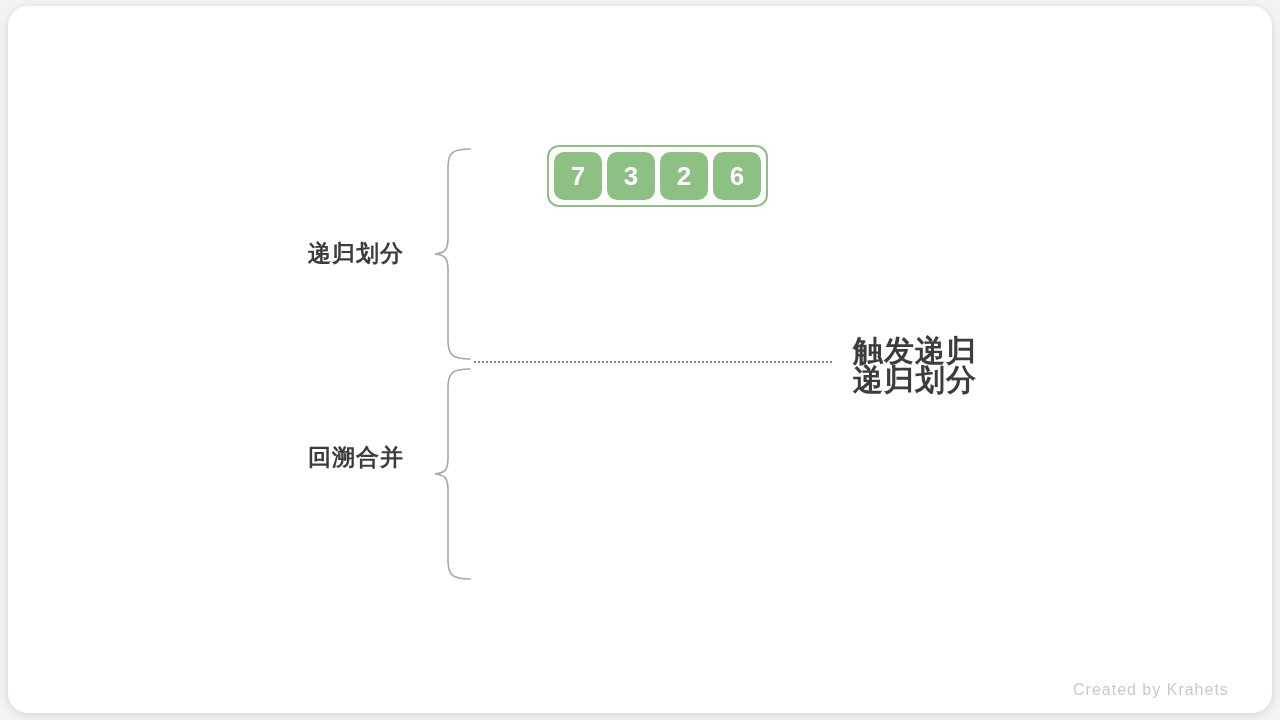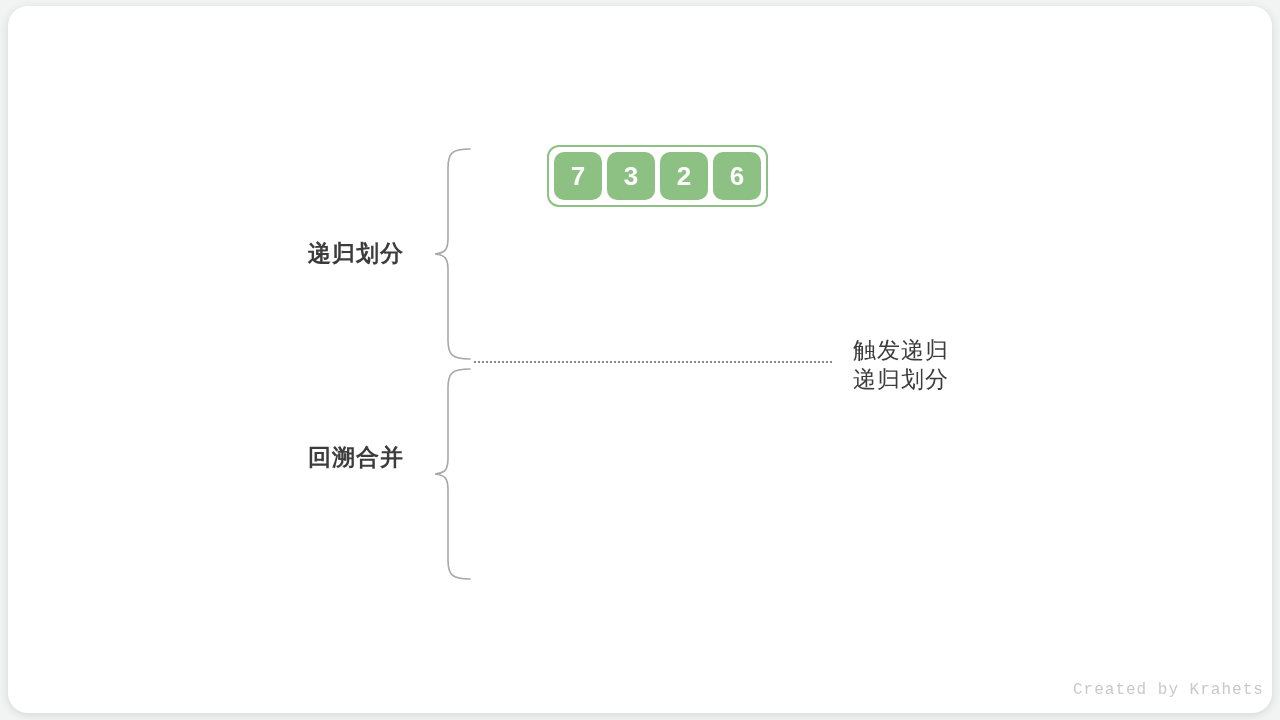--- a/index.html
+++ b/index.html
@@ -73,32 +73,32 @@
     left: 466px;
     top: 355px;
     width: 358px;
     height: 0;
     border-top: 2px dotted #8a8a8a;
   }
   .terminate-label {
     position: absolute;
     left: 845px;
     top: 330px;
-    font-size: 23px;
-    font-weight: 400;
+    font-size: 30px;
+    font-weight: 700;
     color: #3c3c3c;
     letter-spacing: 1px;
     line-height: 29px;
     white-space: nowrap;
   }
   .watermark {
     position: absolute;
     left: 1065px;
     top: 675px;
-    font-family: Liberation Mono, monospace;
+    font-family: Liberation Sans, sans-serif;
     font-size: 16px;
     letter-spacing: 1px;
     color: #c9c9c9;
     white-space: nowrap;
   }
 </style>
 </head>
 <body>
 
 <div id="stage">

